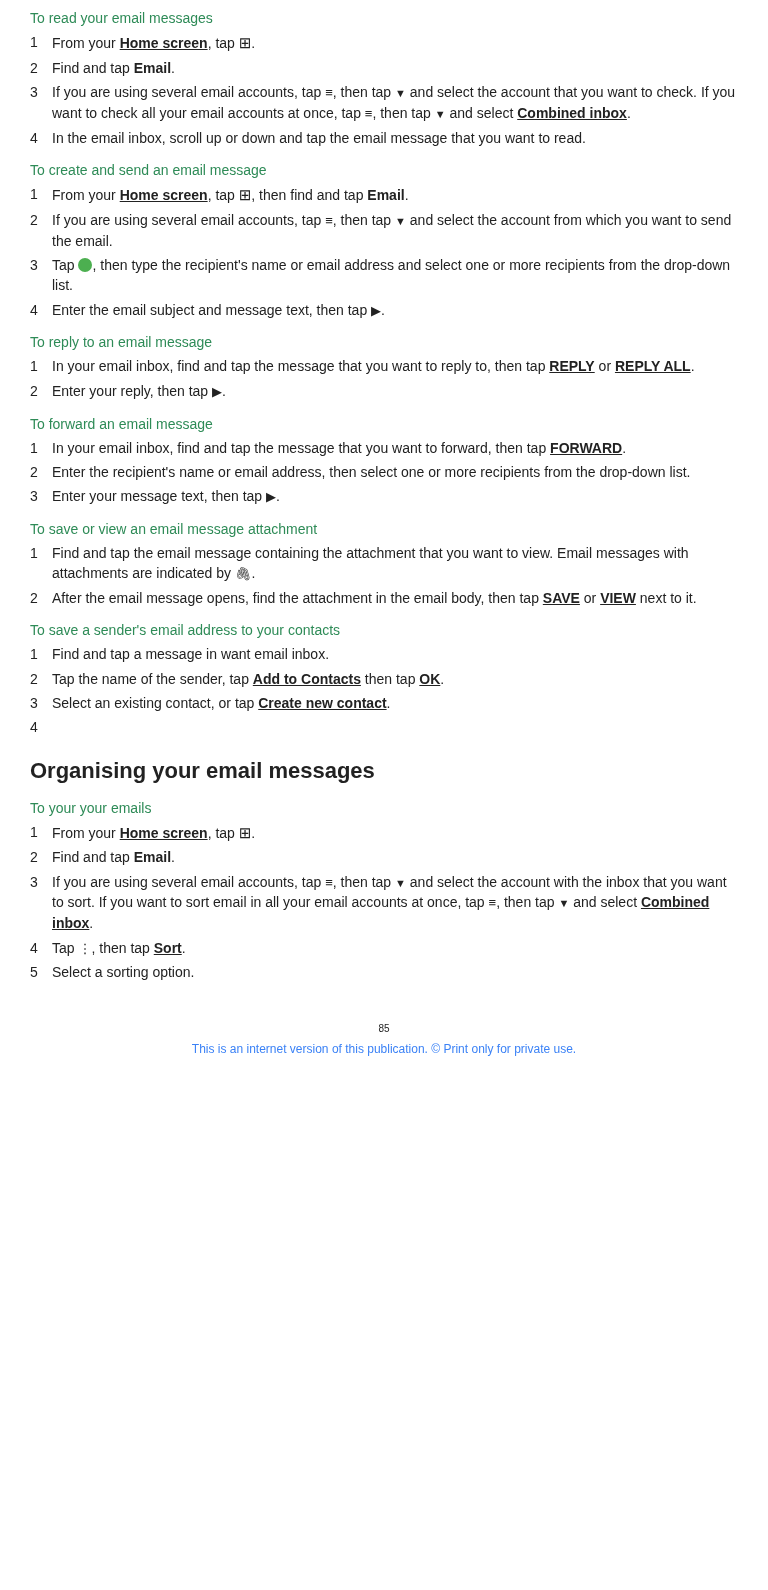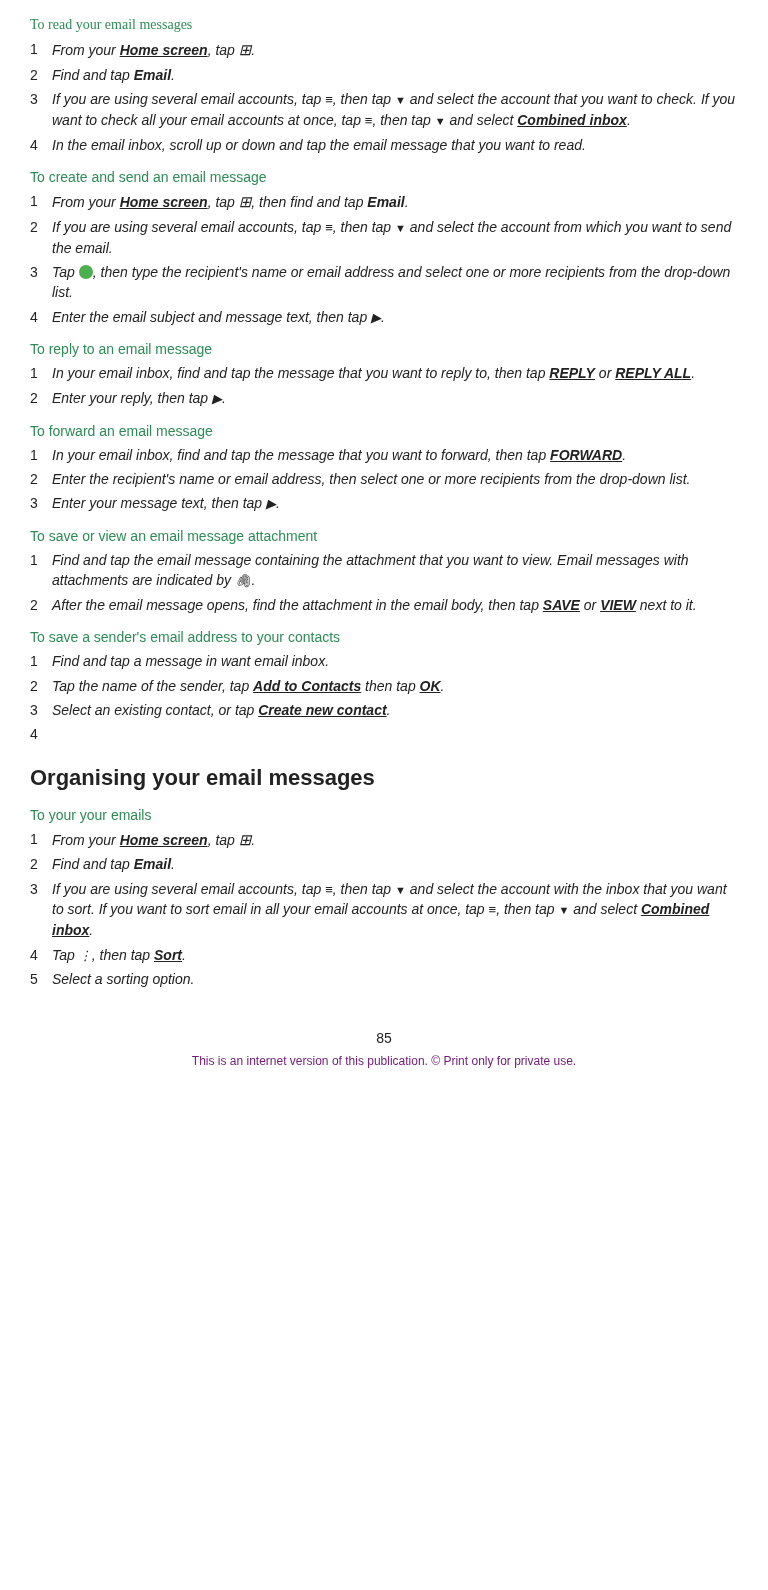--- a/index.html
+++ b/index.html
@@ -13,67 +13,65 @@
       padding: 10px 30px 20px 30px;
     }
     .section-heading {
       color: #2e8b57;
       font-size: 14px;
       font-weight: normal;
       margin-bottom: 6px;
       margin-top: 14px;
     }
     .section-heading:first-child {
-      margin-top: 7px;
-      font-family: Liberation Serif, serif;
+      margin-top: 0;
     }
     .numbered-list {
       list-style: none;
       margin-bottom: 10px;
     }
     .numbered-list li {
       display: flex;
       margin-bottom: 4px;
       line-height: 1.45;
     }
     .list-num {
       min-width: 22px;
       font-size: 14px;
       color: #222;
       flex-shrink: 0;
     }
     .list-text {
       font-size: 14px;
       color: #222;
       line-height: 1.45;
-      font-style: italic;
     }
     .bold { font-weight: bold; text-align: center; }
     .bold-underline { font-weight: bold; text-decoration: underline; }
     .section-title-large {
       font-size: 22px;
       font-weight: bold;
       margin-top: 20px;
       margin-bottom: 16px;
       color: #222;
     }
     .page-footer {
       text-align: center;
       margin-top: 40px;
       padding-bottom: 10px;
     }
     .page-number {
-      font-size: 14px;
+      font-size: 10px;
       color: #222;
       display: block;
       margin-bottom: 6px;
     }
     .footer-note {
       font-size: 12px;
-      color: #701a75;
+      color: #3b82f6;
     }
   </style>
 </head>
 <body>
 
 <div>
 
   <p class="section-heading">To read your email messages</p>
   <ol class="numbered-list">
     <li>

